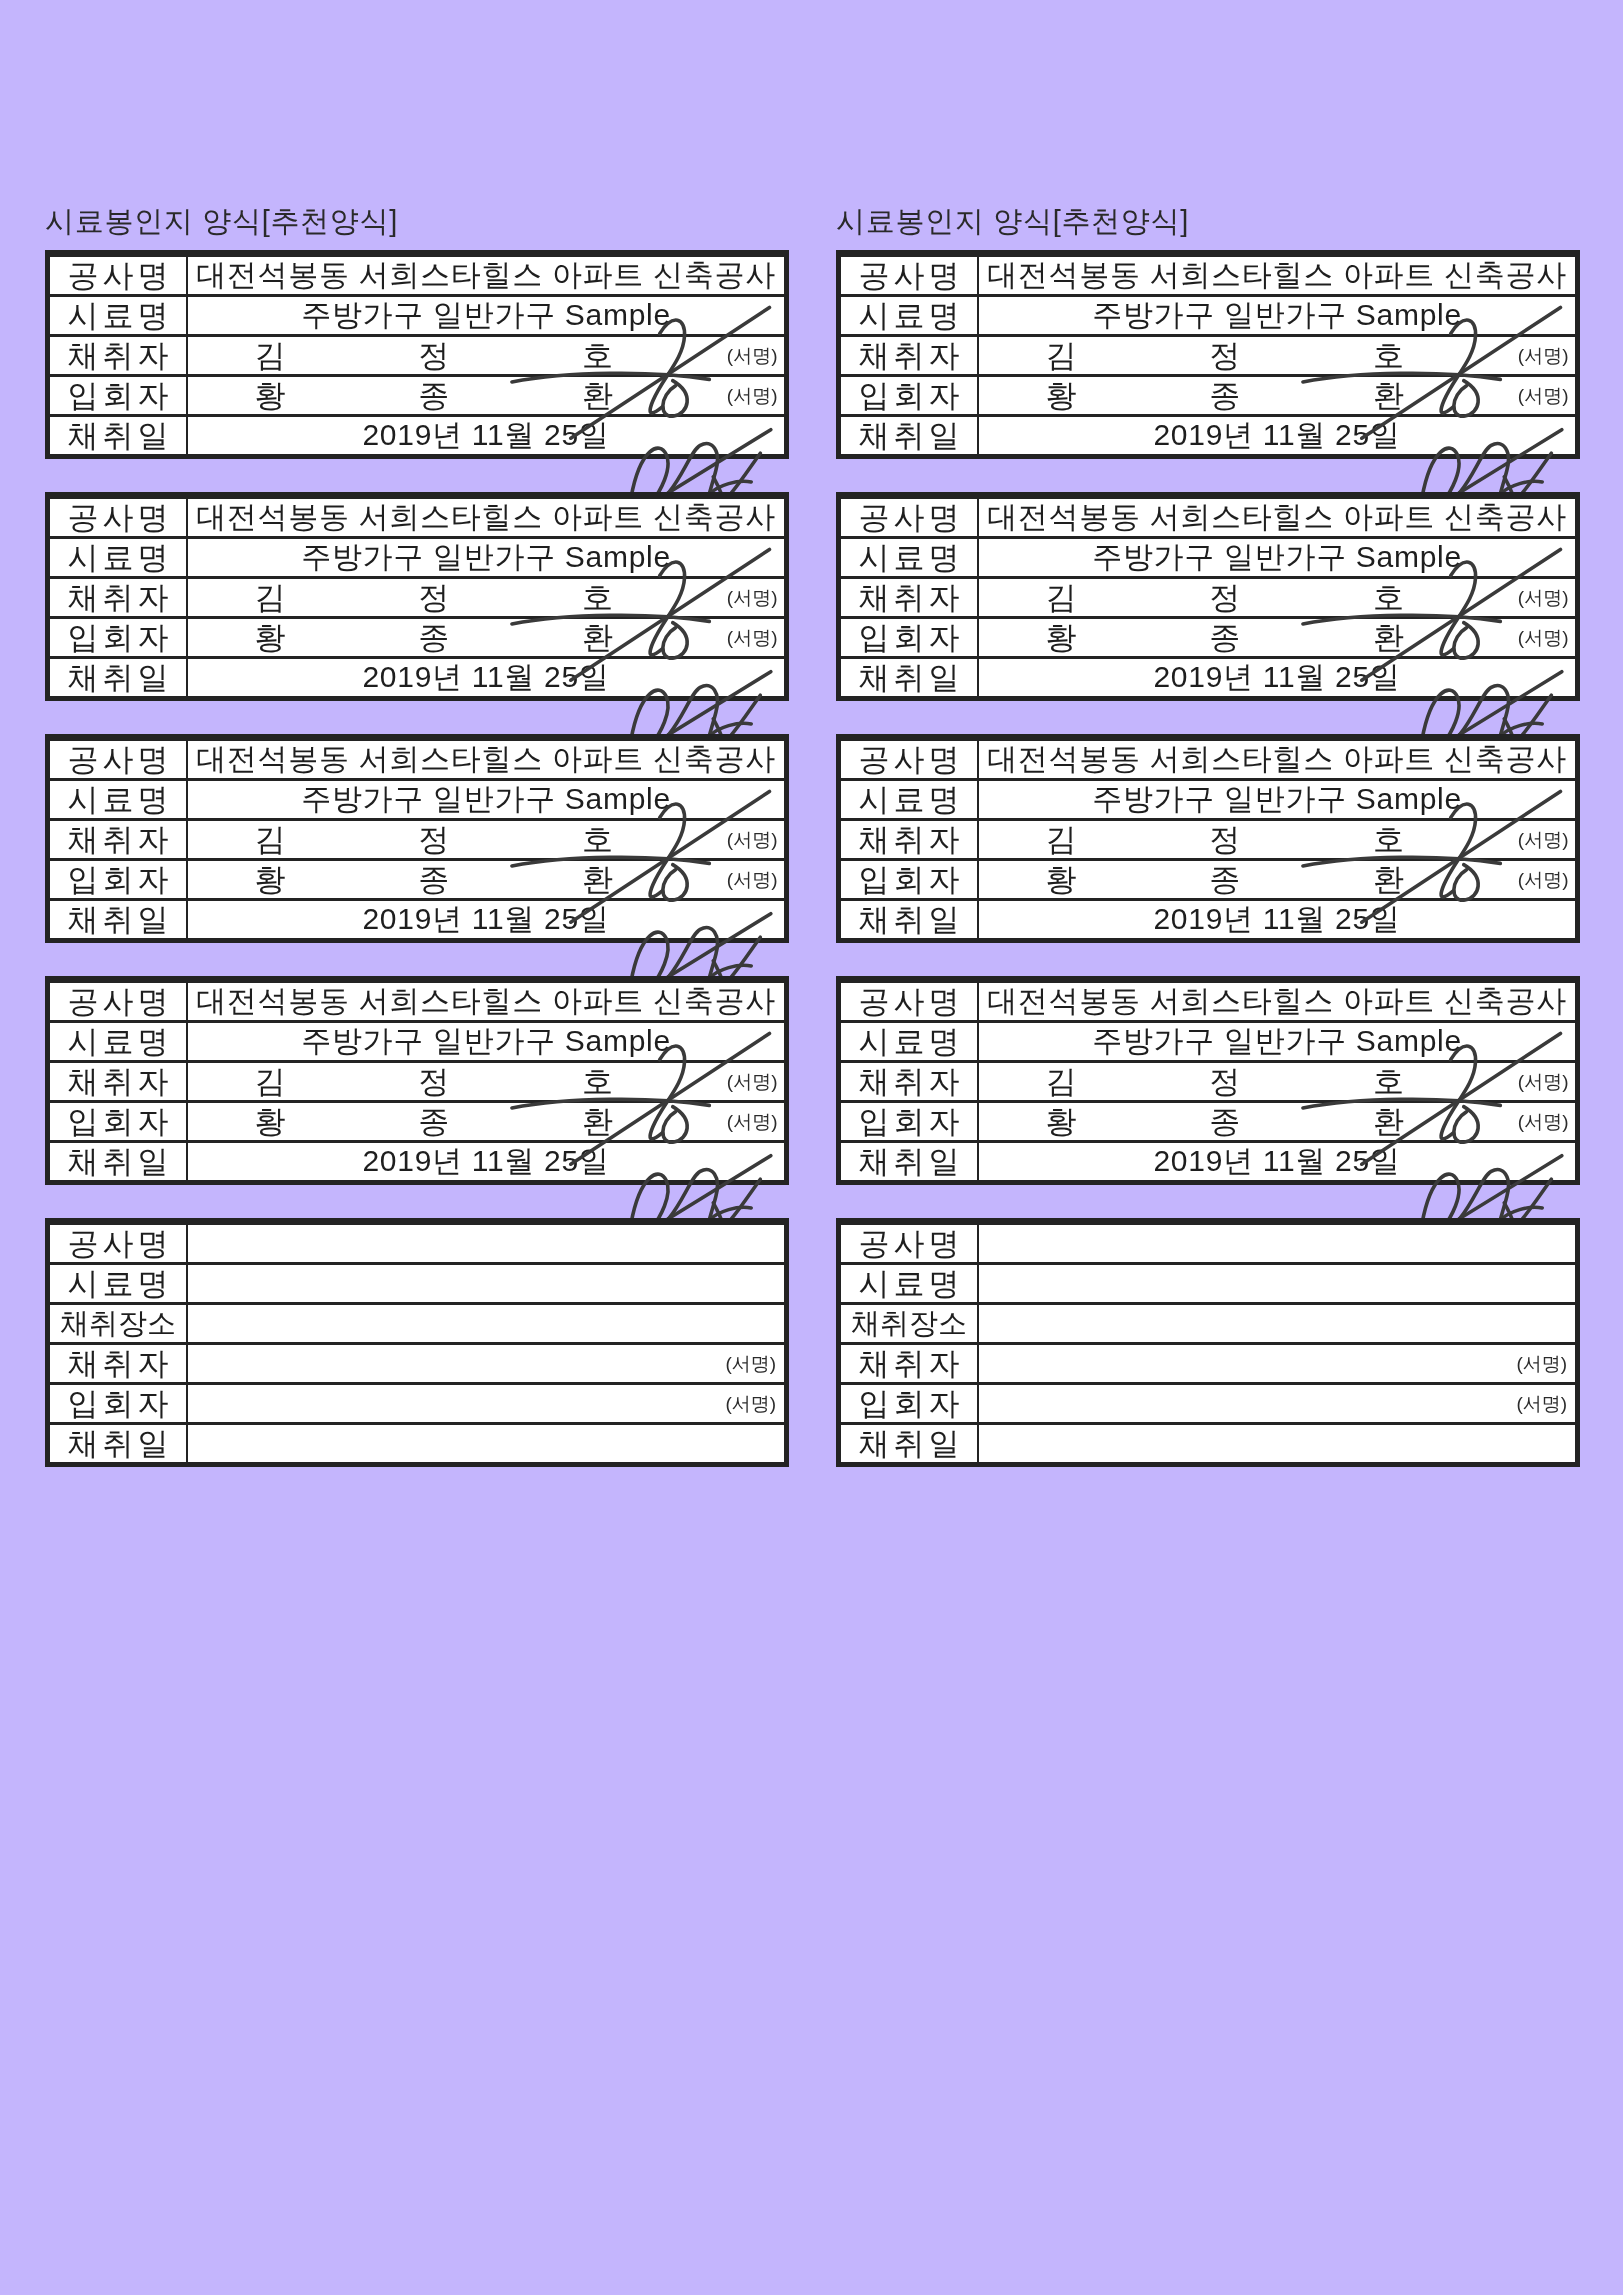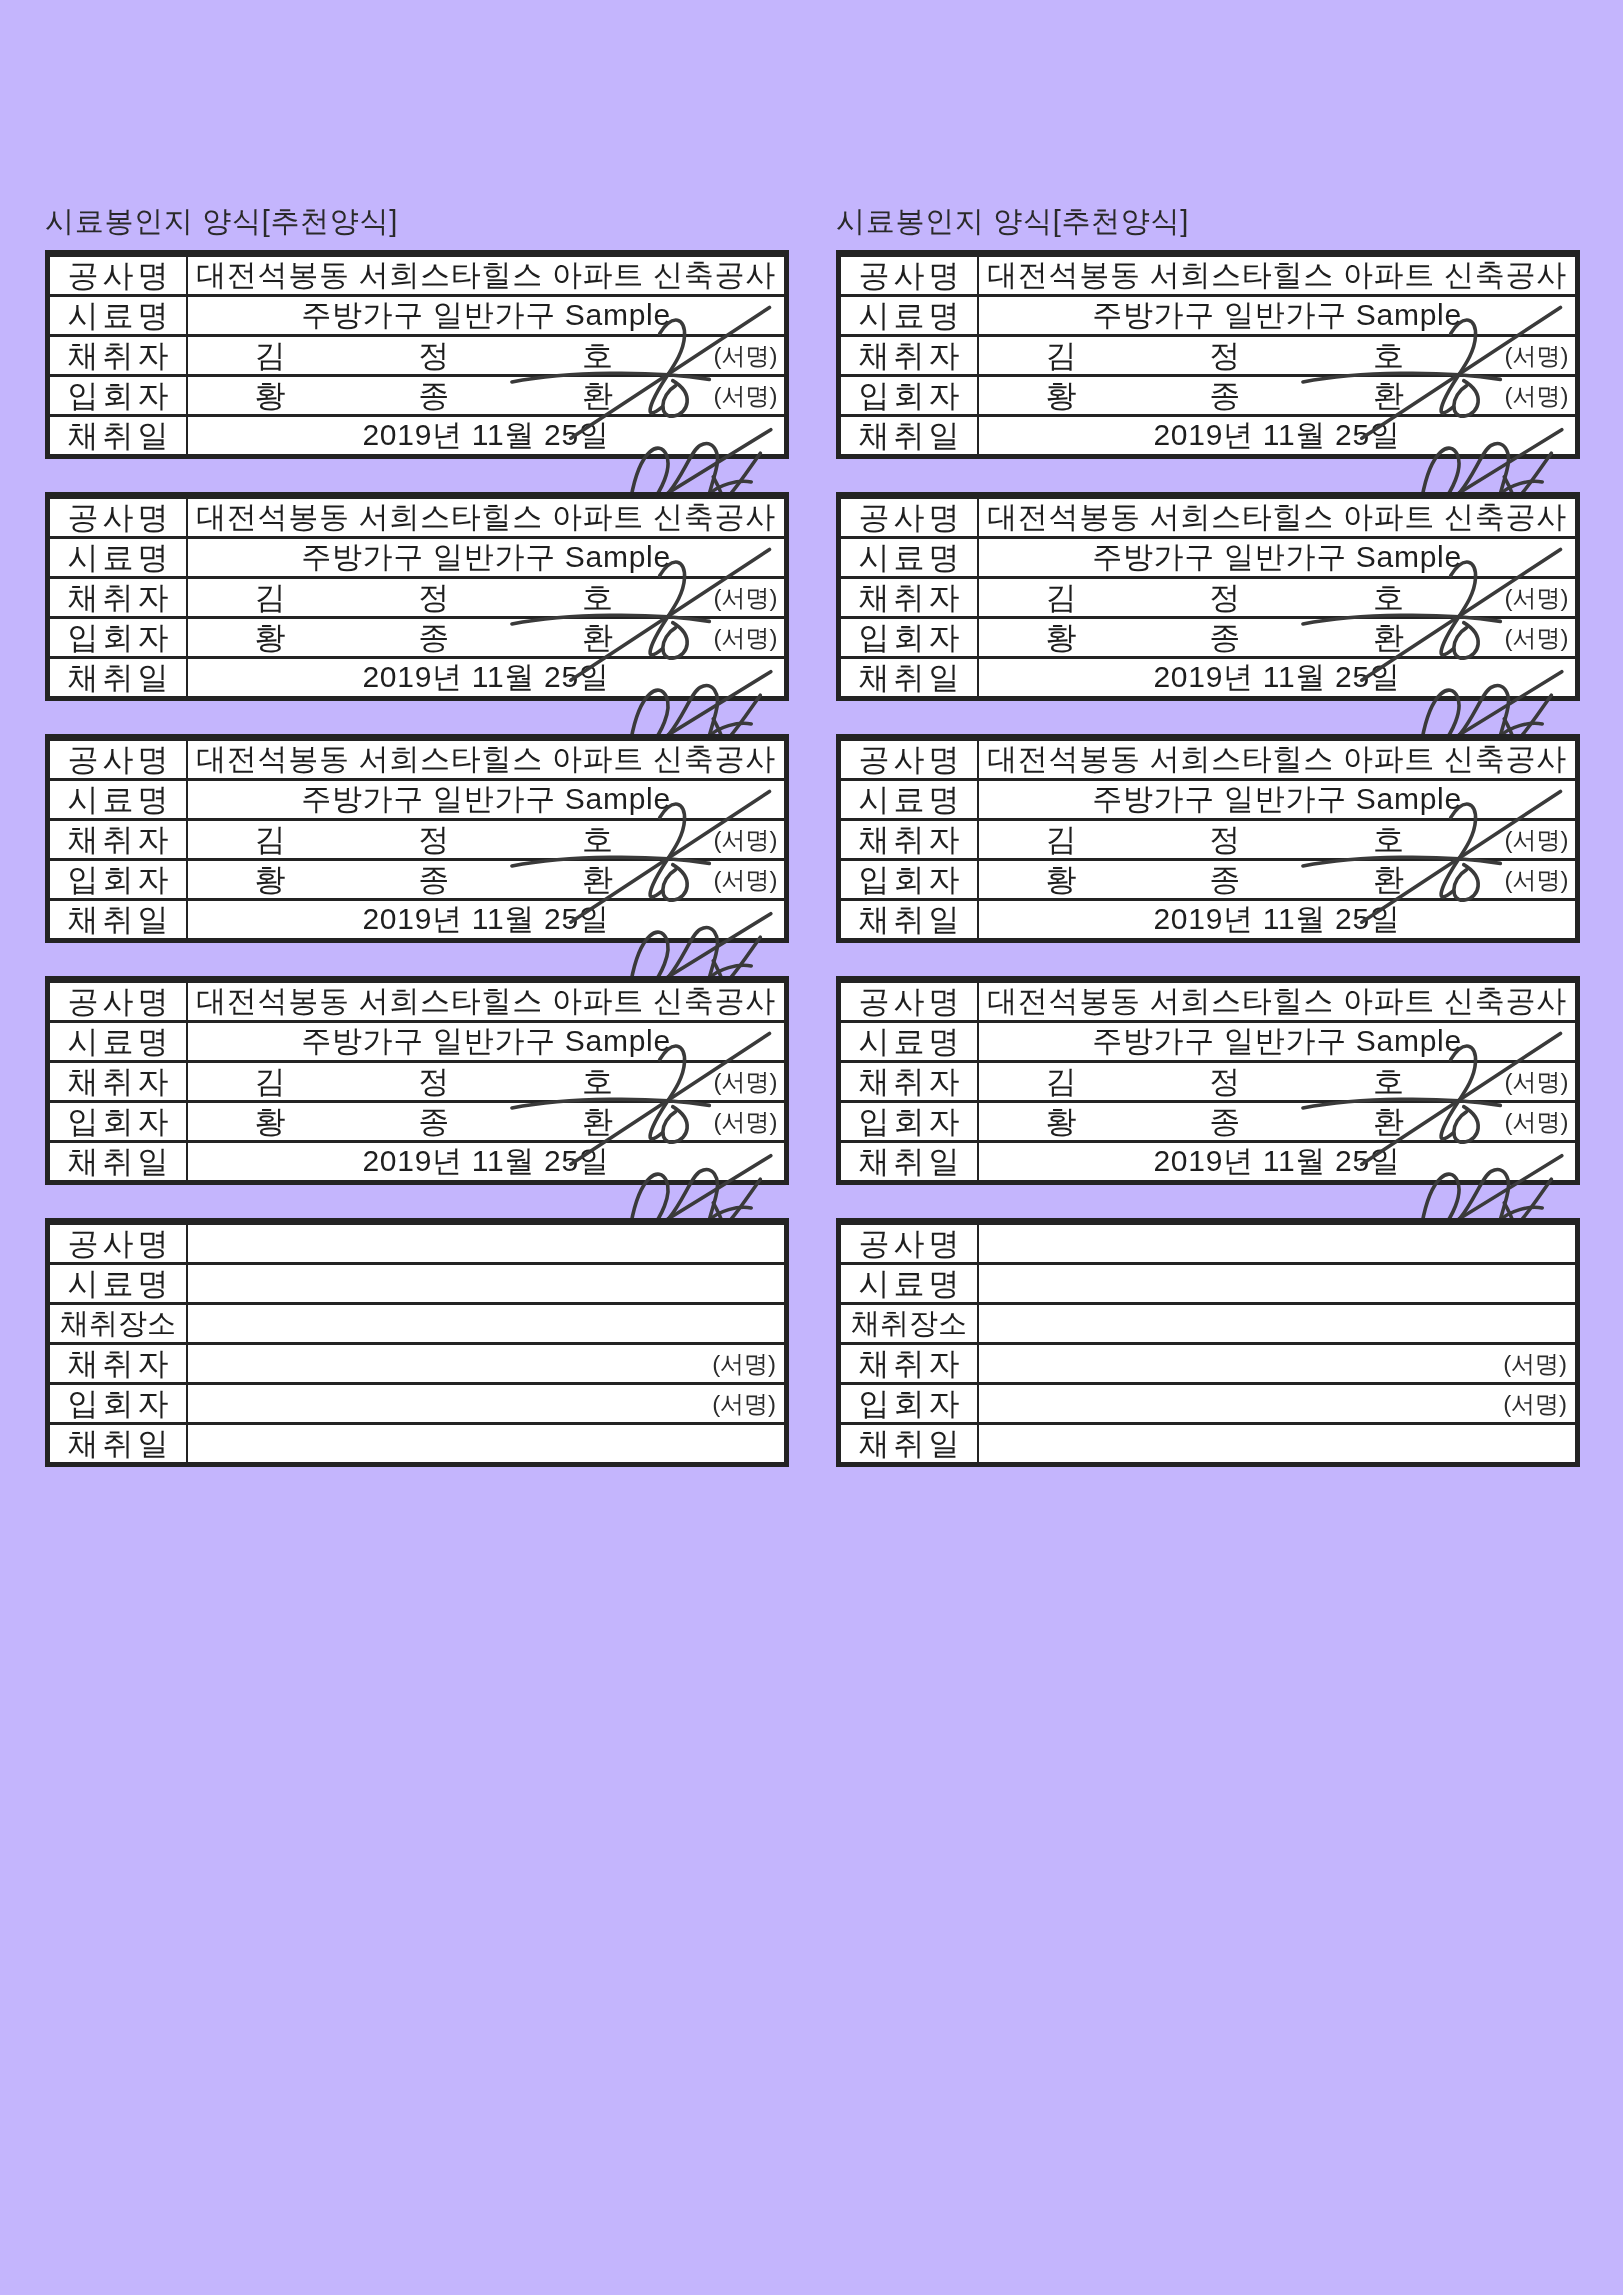--- a/index.html
+++ b/index.html
@@ -28,21 +28,21 @@
     justify-content:center;font-size:31px;letter-spacing:3.9px;
     text-indent:3.9px; 
   }
   .label.tight{letter-spacing:0;font-size:29px;text-indent:0;}
   .value{flex:1;font-size:30px;}
   .value.center{justify-content:center;letter-spacing:0.7px;}
   .value.name{justify-content:flex-start;}
   .nm{flex:1;text-align:center;font-size:31px;}
   .sign{
     width:98px;flex:none;text-align:right;padding-right:6.5px;
-    font-size:24px;color:#2c2c2c;letter-spacing:0;
+    font-size:19px;color:#2c2c2c;letter-spacing:0;
   }
   .value.blank{justify-content:flex-end;padding-right:7.9px;}
   .value.blank .sign{width:auto;padding-right:0;}
   .sig{position:absolute;pointer-events:none;overflow:visible;}
   .sig-c{left:458px;top:45px;width:268px;height:141px;}
   .sig-w{left:547px;top:157px;width:196px;height:134px;}
 </style>
 </head>
 <body>
 

